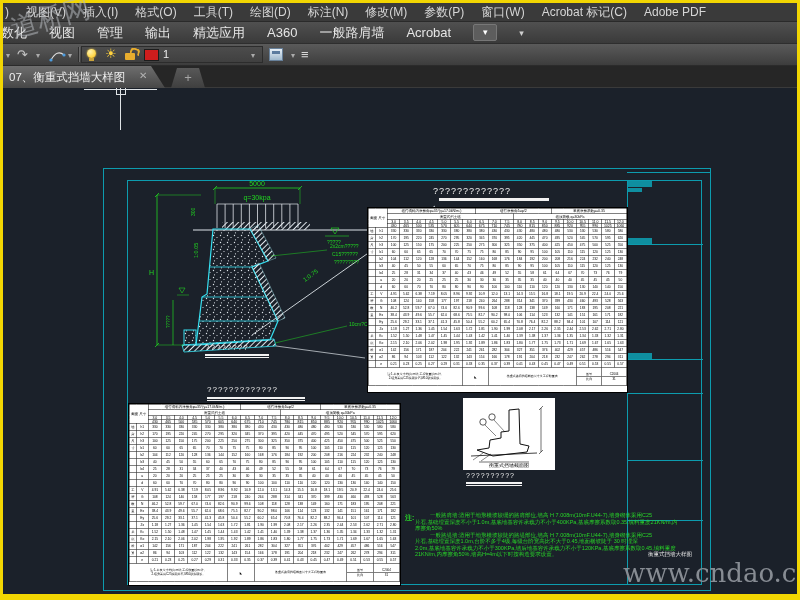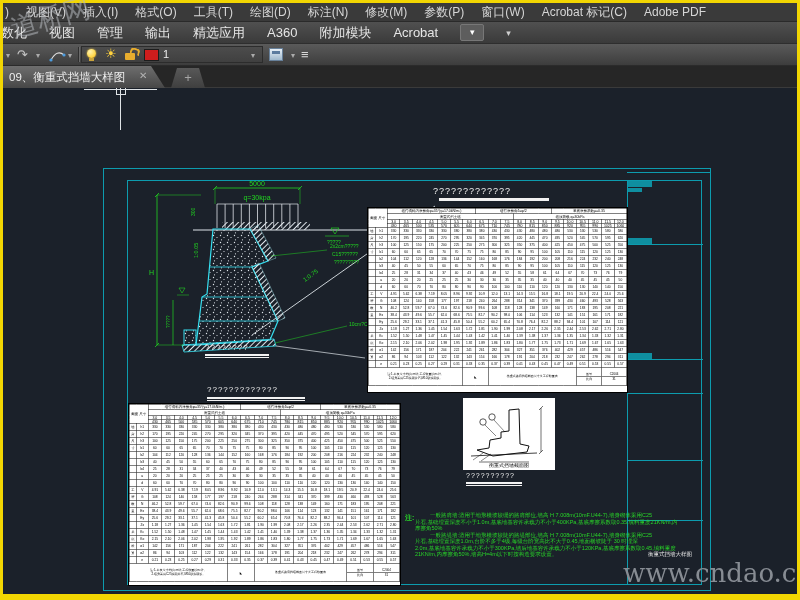--- a/index.html
+++ b/index.html
@@ -110,21 +110,21 @@
       <span class="menu-item">Adobe PDF</span>
     </div>
 
   <div class="ribbon" id="ribbon-tabs">
       <span class="ribbon-tab">参数化</span>
       <span class="ribbon-tab">视图</span>
       <span class="ribbon-tab">管理</span>
       <span class="ribbon-tab">输出</span>
       <span class="ribbon-tab">精选应用</span>
       <span class="ribbon-tab">A360</span>
-      <span class="ribbon-tab">附加模块</span>
+      <span class="ribbon-tab">一般路肩墙</span>
       <span class="ribbon-tab">Acrobat</span>
       <span class="ribbon-dd">▾</span>
       <span class="ribbon-dd2">▾</span>
     </div>
 
   <div class="toolbar">
     <span class="tdown" style="left:3px">▾</span>
     <span class="ticon" style="left:14px">↷</span>
     <span class="tdown" style="left:33px">▾</span>
     <svg class="abs" style="left:46px;top:4px" width="17" height="14">
@@ -141,21 +141,21 @@
     <span class="swatch"></span>
     <span class="layername">1</span>
     <span class="tdown" style="left:248px">▾</span>
     <span class="layericon"></span>
     <span class="tdown" style="left:288px">▾</span>
     <span class="ticon" style="left:298px;color:#d8d8d8">≡</span>
   </div>
 
   <div class="tabrow">
     <div class="doctab">
-      <span class="lbl">09、衡重式挡墙大样图</span>
+      <span class="lbl">07、衡重式挡墙大样图</span>
       <span class="x">✕</span>
     </div>
     <div class="plustab">+</div>
   </div>
 
   <div class="canvas">
 
     <div class="chline" style="left:81px;top:1px;width:73px;height:1px"></div>
     <div class="chline" style="left:117px;top:0;width:1px;height:42px"></div>
     <div class="pickbox" style="left:113px;top:-3px;width:8px;height:8px"></div>

